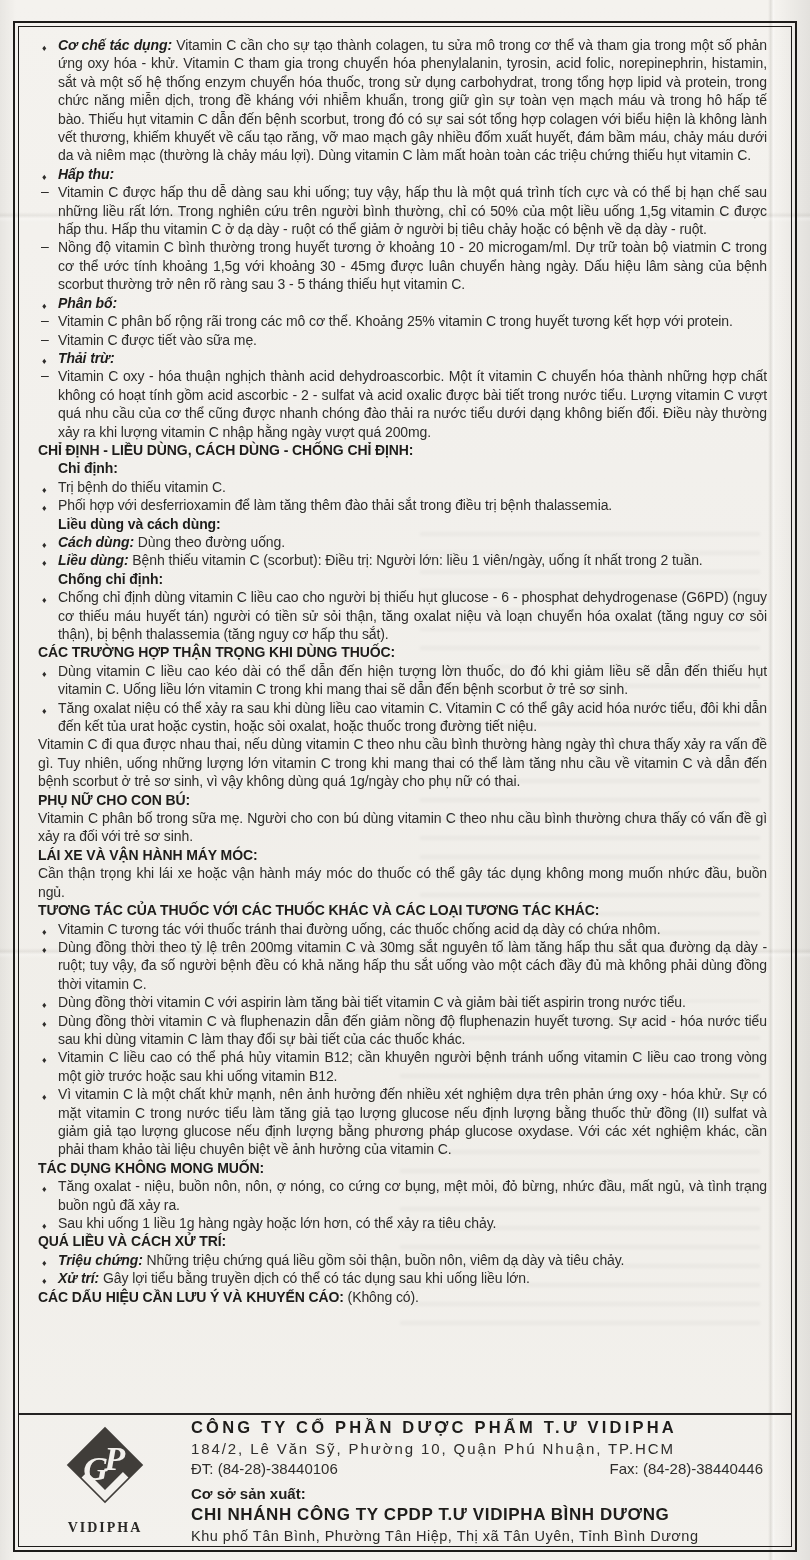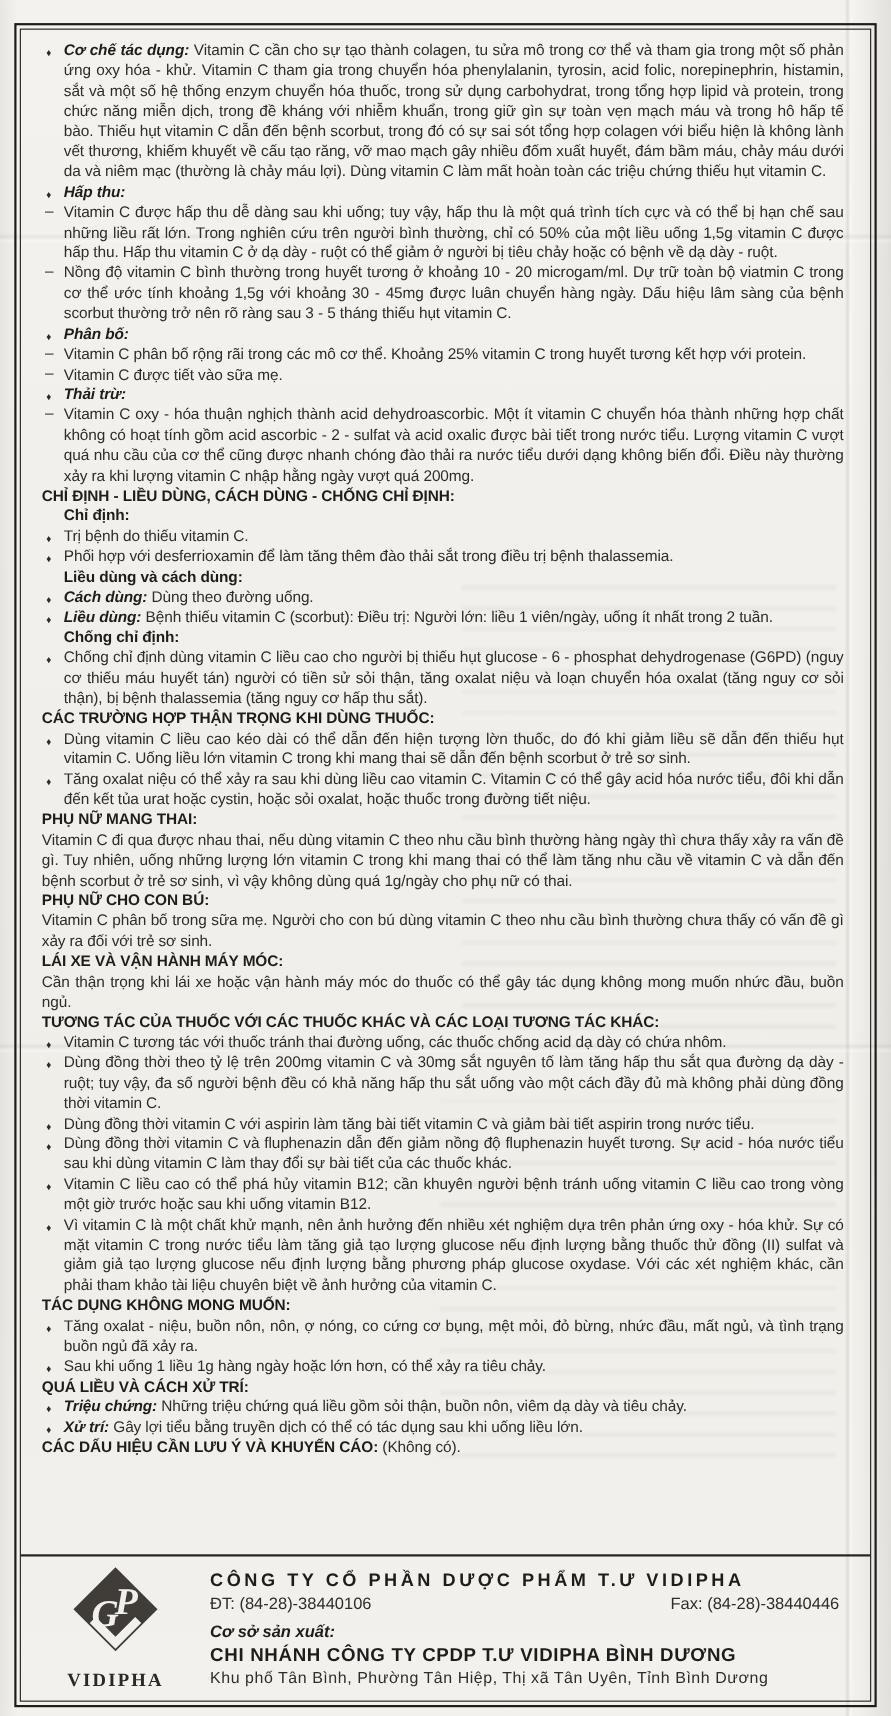--- a/index.html
+++ b/index.html
@@ -44,26 +44,26 @@
   .doc .marker.dash{font-size:14px;top:-1px;left:-17px;}
   .doc .lead{font-weight:bold;font-style:italic;color:#1e1d1b;}
 
   .footer{
     position:absolute;left:0;right:0;bottom:0;height:131px;
     border-top:2px solid #242322;
     display:flex;align-items:center;
   }
   .logo-col{width:172px;display:flex;flex-direction:column;align-items:center;justify-content:center;}
   .logo-word{font-family:"Liberation Serif","DejaVu Serif",serif;font-weight:bold;
-    font-size:17px;letter-spacing:2px;color:#2a2927;margin-top:16px;}
+    font-size:14px;letter-spacing:2px;color:#2a2927;margin-top:16px;}
   .info-col{flex:1;padding-right:28px;display:flex;flex-direction:column;justify-content:space-between;}
   .f-name{font-weight:bold;font-size:16.5px;letter-spacing:3.2px;color:#1e1d1b;white-space:nowrap;}
   .f-addr{font-size:15px;letter-spacing:1.9px;margin-top:3px;white-space:nowrap;}
   .f-row{display:flex;justify-content:space-between;font-size:15px;margin-top:3px;}
-  .f-prod{font-weight:bold;font-style:italic;font-size:15px;margin-top:8px;color:#1e1d1b;}
+  .f-prod{font-weight:bold;font-size:15px;margin-top:8px;color:#1e1d1b;}
   .f-branch{font-weight:bold;font-size:17px;letter-spacing:.6px;margin-top:3px;color:#1e1d1b;white-space:nowrap;}
   .f-baddr{font-size:14.5px;letter-spacing:.5px;margin-top:3px;white-space:nowrap;}
 </style>
 </head>
 <body>
 
 <div class="page">
 
   <div class="crease-v" style="right:34px;"></div>
   <div class="crease-h" style="top:212px;"></div>
@@ -89,21 +89,20 @@
           <div class="li"><span class="marker diamond">♦</span>Trị bệnh do thiếu vitamin C.</div>
           <div class="li"><span class="marker diamond">♦</span>Phối hợp với desferrioxamin để làm tăng thêm đào thải sắt trong điều trị bệnh thalassemia.</div>
           <div class="sub">Liều dùng và cách dùng:</div>
           <div class="li"><span class="marker diamond">♦</span><span class="lead">Cách dùng: </span>Dùng theo đường uống.</div>
           <div class="li"><span class="marker diamond">♦</span><span class="lead">Liều dùng: </span>Bệnh thiếu vitamin C (scorbut): Điều trị: Người lớn: liều 1 viên/ngày, uống ít nhất trong 2 tuần.</div>
           <div class="sub">Chống chỉ định:</div>
           <div class="li"><span class="marker diamond">♦</span>Chống chỉ định dùng vitamin C liều cao cho người bị thiếu hụt glucose - 6 - phosphat dehydrogenase (G6PD) (nguy cơ thiếu máu huyết tán) người có tiền sử sỏi thận, tăng oxalat niệu và loạn chuyển hóa oxalat (tăng nguy cơ sỏi thận), bị bệnh thalassemia (tăng nguy cơ hấp thu sắt).</div>
           <div class="h">CÁC TRƯỜNG HỢP THẬN TRỌNG KHI DÙNG THUỐC:</div>
           <div class="li"><span class="marker diamond">♦</span>Dùng vitamin C liều cao kéo dài có thể dẫn đến hiện tượng lờn thuốc, do đó khi giảm liều sẽ dẫn đến thiếu hụt vitamin C. Uống liều lớn vitamin C trong khi mang thai sẽ dẫn đến bệnh scorbut ở trẻ sơ sinh.</div>
           <div class="li"><span class="marker diamond">♦</span>Tăng oxalat niệu có thể xảy ra sau khi dùng liều cao vitamin C. Vitamin C có thể gây acid hóa nước tiểu, đôi khi dẫn đến kết tủa urat hoặc cystin, hoặc sỏi oxalat, hoặc thuốc trong đường tiết niệu.</div>
-          <div class="h">PHỤ NỮ MANG THAI:</div>
           <div class="p">Vitamin C đi qua được nhau thai, nếu dùng vitamin C theo nhu cầu bình thường hàng ngày thì chưa thấy xảy ra vấn đề gì. Tuy nhiên, uống những lượng lớn vitamin C trong khi mang thai có thể làm tăng nhu cầu về vitamin C và dẫn đến bệnh scorbut ở trẻ sơ sinh, vì vậy không dùng quá 1g/ngày cho phụ nữ có thai.</div>
           <div class="h">PHỤ NỮ CHO CON BÚ:</div>
           <div class="p">Vitamin C phân bố trong sữa mẹ. Người cho con bú dùng vitamin C theo nhu cầu bình thường chưa thấy có vấn đề gì xảy ra đối với trẻ sơ sinh.</div>
           <div class="h">LÁI XE VÀ VẬN HÀNH MÁY MÓC:</div>
           <div class="p">Cần thận trọng khi lái xe hoặc vận hành máy móc do thuốc có thể gây tác dụng không mong muốn nhức đầu, buồn ngủ.</div>
           <div class="h">TƯƠNG TÁC CỦA THUỐC VỚI CÁC THUỐC KHÁC VÀ CÁC LOẠI TƯƠNG TÁC KHÁC:</div>
           <div class="li"><span class="marker diamond">♦</span>Vitamin C tương tác với thuốc tránh thai đường uống, các thuốc chống acid dạ dày có chứa nhôm.</div>
           <div class="li"><span class="marker diamond">♦</span>Dùng đồng thời theo tỷ lệ trên 200mg vitamin C và 30mg sắt nguyên tố làm tăng hấp thu sắt qua đường dạ dày - ruột; tuy vậy, đa số người bệnh đều có khả năng hấp thu sắt uống vào một cách đầy đủ mà không phải dùng đồng thời vitamin C.</div>
           <div class="li"><span class="marker diamond">♦</span>Dùng đồng thời vitamin C với aspirin làm tăng bài tiết vitamin C và giảm bài tiết aspirin trong nước tiểu.</div>
           <div class="li"><span class="marker diamond">♦</span>Dùng đồng thời vitamin C và fluphenazin dẫn đến giảm nồng độ fluphenazin huyết tương. Sự acid - hóa nước tiểu sau khi dùng vitamin C làm thay đổi sự bài tiết của các thuốc khác.</div>
@@ -123,20 +122,21 @@
           <svg width="78" height="78" viewBox="0 0 100 100">
             <polygon points="50,1 99,50 50,99 1,50" fill="#403d39"></polygon>
             <polygon points="50,96 20,66 27,59 50,82 73,59 80,66" fill="#f2f0ec"></polygon>
             <text x="22" y="69" font-size="44" font-family="Liberation Serif, DejaVu Serif, serif" font-style="italic" font-weight="bold" fill="#f2f0ec">G</text>
             <text x="49" y="56" font-size="44" font-family="Liberation Serif, DejaVu Serif, serif" font-style="italic" font-weight="bold" fill="#f2f0ec">P</text>
           </svg>
           <div class="logo-word">VIDIPHA</div>
         </div>
         <div class="info-col">
           <div class="f-name">CÔNG TY CỔ PHẦN DƯỢC PHẨM T.Ư VIDIPHA</div>
+          <div class="f-addr">184/2, Lê Văn Sỹ, Phường 10, Quận Phú Nhuận, TP.HCM</div>
           <div class="f-row">
             <span>ĐT: (84-28)-38440106</span>
             <span>Fax: (84-28)-38440446</span>
           </div>
           <div class="f-prod">Cơ sở sản xuất:</div>
           <div class="f-branch">CHI NHÁNH CÔNG TY CPDP T.Ư VIDIPHA BÌNH DƯƠNG</div>
           <div class="f-baddr">Khu phố Tân Bình, Phường Tân Hiệp, Thị xã Tân Uyên, Tỉnh Bình Dương</div>
         </div>
       </div>
 

